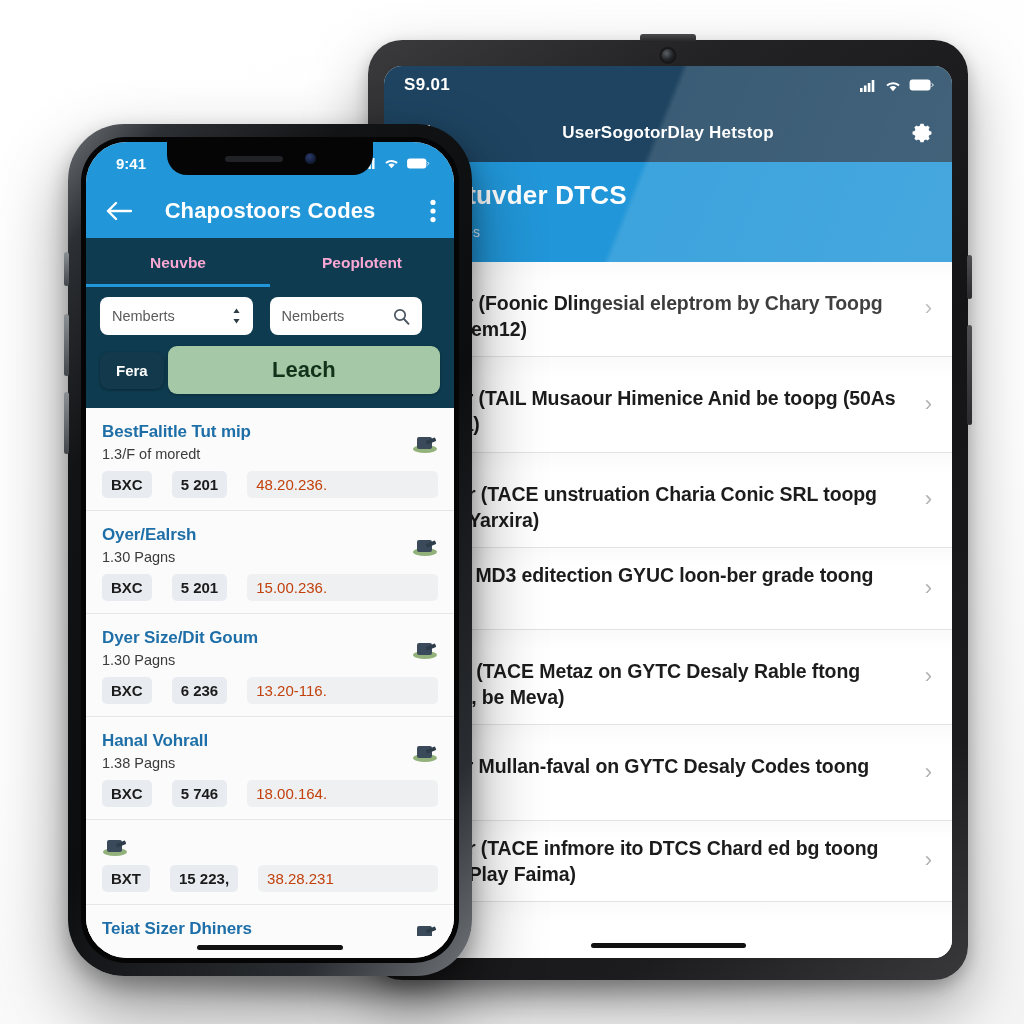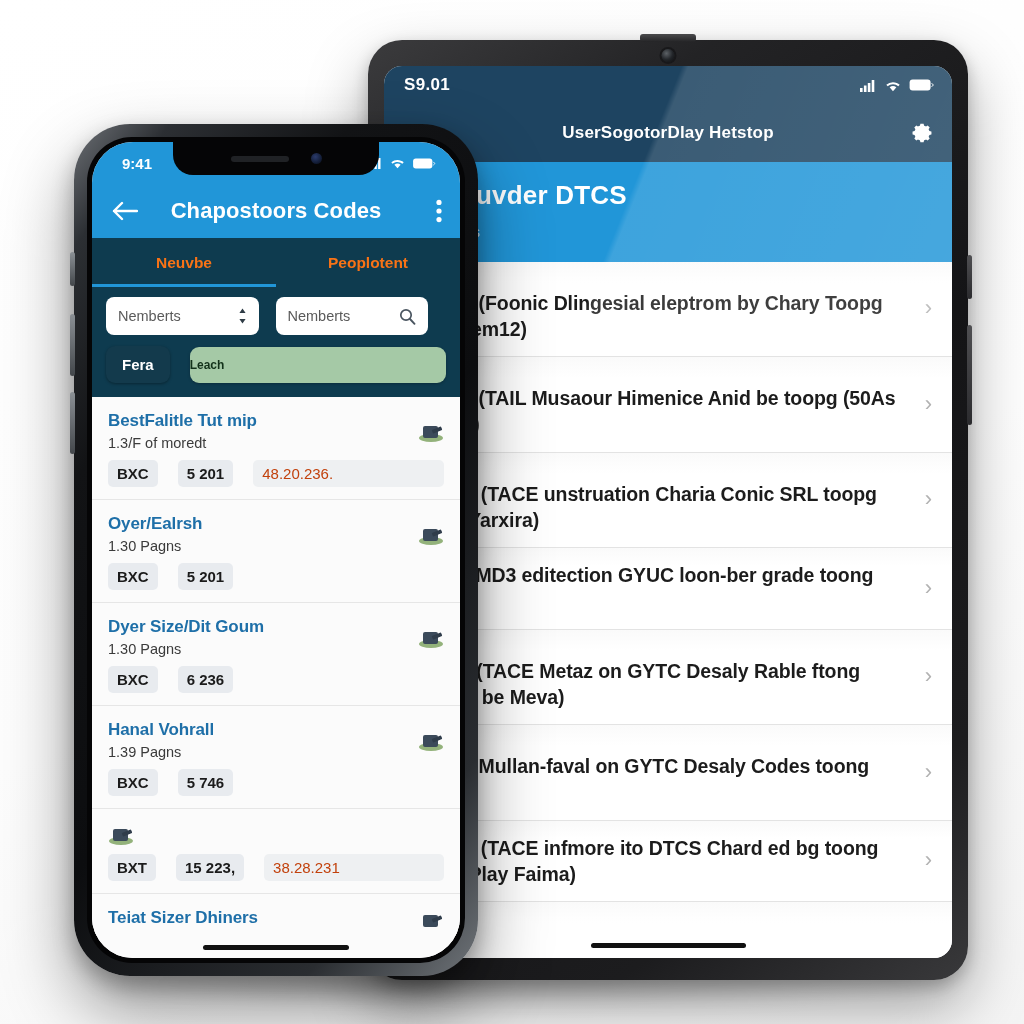--- a/index.html
+++ b/index.html
@@ -121,21 +121,21 @@
 
   .t-home {
     flex: none; height: 26px; display: flex; align-items: center; justify-content: center;
     background: #fff;
   }
   .t-home .bar { width: 155px; height: 5px; border-radius: 3px; background: #111; }
 
   
   .phone {
     position: absolute;
-    left: 74px; top: 124px;
+    left: 68px; top: 124px;
     width: 404px; height: 852px;
     background: linear-gradient(128deg,#6d7176 0%,#2c2f33 9%,#121315 26%,#0c0d0f 55%,#2a2d31 84%,#70757a 100%);
     border-radius: 56px;
     padding: 13px;
     box-shadow: 0 34px 70px rgba(0,0,0,.42), 0 10px 22px rgba(0,0,0,.28);
   }
   .phone-inner {
     width: 100%; height: 100%;
     background: #050506; border-radius: 45px; padding: 5px;
   }
@@ -184,40 +184,40 @@
   .p-appbar .title {
     position: absolute; left: 56px; right: 56px; text-align: center;
     font-size: 22px; font-weight: 700; letter-spacing: .1px;
   }
 
   
   .p-panel { flex: none; background: #0e3b4f; padding: 0 0 14px 0; }
   .p-tabs { display: flex; }
   .p-tab {
     flex: 1; text-align: center; padding: 16px 0 12px 0;
-    font-size: 15.5px; font-weight: 700; color: #f97316;
+    font-size: 15.5px; font-weight: 700; color: #f9a8d4;
     border-bottom: 3px solid transparent;
   }
   .p-tab.active { border-bottom-color: #2196d8; }
   .p-fields { display: flex; gap: 17px; padding: 10px 32px 0 14px; }
   .p-field {
     flex: 1; height: 38px; background: #fff; border-radius: 8px;
     display: flex; align-items: center; justify-content: space-between;
     padding: 0 12px;
   }
   .p-field .ph { font-size: 14.5px; color: #5a5a5a; }
-  .p-actions { display: flex; gap: 20px; padding: 11px 14px 0 14px; align-items: center; }
+  .p-actions { display: flex; gap: 4px; padding: 11px 14px 0 14px; align-items: center; }
   .chip-fera {
     background: #133a4c; color: #fff; font-size: 15px; font-weight: 700;
     border-radius: 9px; padding: 10px 16px;
     box-shadow: 0 1px 3px rgba(0,0,0,.35);
   }
   .btn-leach {
-    flex: 1; background: #a5c9a6; color: #13321a; font-size: 12px; font-weight: 700;
-    border-radius: 9px; padding: 11px 0; text-align: left;
+    flex: 1; background: #a5c9a6; color: #13321a; font-size: 22px; font-weight: 700;
+    border-radius: 9px; padding: 11px 0; text-align: center;
     box-shadow: 0 1px 3px rgba(0,0,0,.25);
   }
 
   
   .p-list { flex: 1; background: #f9f9f9; overflow: hidden; padding: 0 0 0 0; }
   .p-row {
     padding: 14px 16px 12px 16px; border-bottom: 1px solid #e6e6e6;
     background: #fbfbfb;
   }
   .p-row .head { display: flex; align-items: center; justify-content: space-between; }
@@ -478,54 +478,57 @@
                 </div>
                 <div class="thumb">
                   <span class="base"></span>
                   <span class="body"></span>
                   <span class="arm"></span>
                 </div>
               </div>
               <div class="tags">
                 <span class="tag">BXC</span>
                 <span class="tag">5 201</span>
+                <span class="tag wide">15.00.236.</span>
               </div>
             </div>
             <div class="p-row">
               <div class="head">
                 <div>
                   <div class="name">Dyer Size/Dit Goum</div>
                   <div class="sub">1.30 Pagns</div>
                 </div>
                 <div class="thumb">
                   <span class="base"></span>
                   <span class="body"></span>
                   <span class="arm"></span>
                 </div>
               </div>
               <div class="tags">
                 <span class="tag">BXC</span>
                 <span class="tag">6 236</span>
+                <span class="tag wide">13.20-116.</span>
               </div>
             </div>
             <div class="p-row">
               <div class="head">
                 <div>
                   <div class="name">Hanal Vohrall</div>
-                  <div class="sub">1.39 Pagns</div>
+                  <div class="sub">1.38 Pagns</div>
                 </div>
                 <div class="thumb">
                   <span class="base"></span>
                   <span class="body"></span>
                   <span class="arm"></span>
                 </div>
               </div>
               <div class="tags">
                 <span class="tag">BXC</span>
                 <span class="tag">5 746</span>
+                <span class="tag wide">18.00.164.</span>
               </div>
             </div>
             <div class="p-row">
               <div class="head">
                 <div class="thumb">
                   <span class="base"></span>
                   <span class="body"></span>
                   <span class="arm"></span>
                 </div>
               </div>

